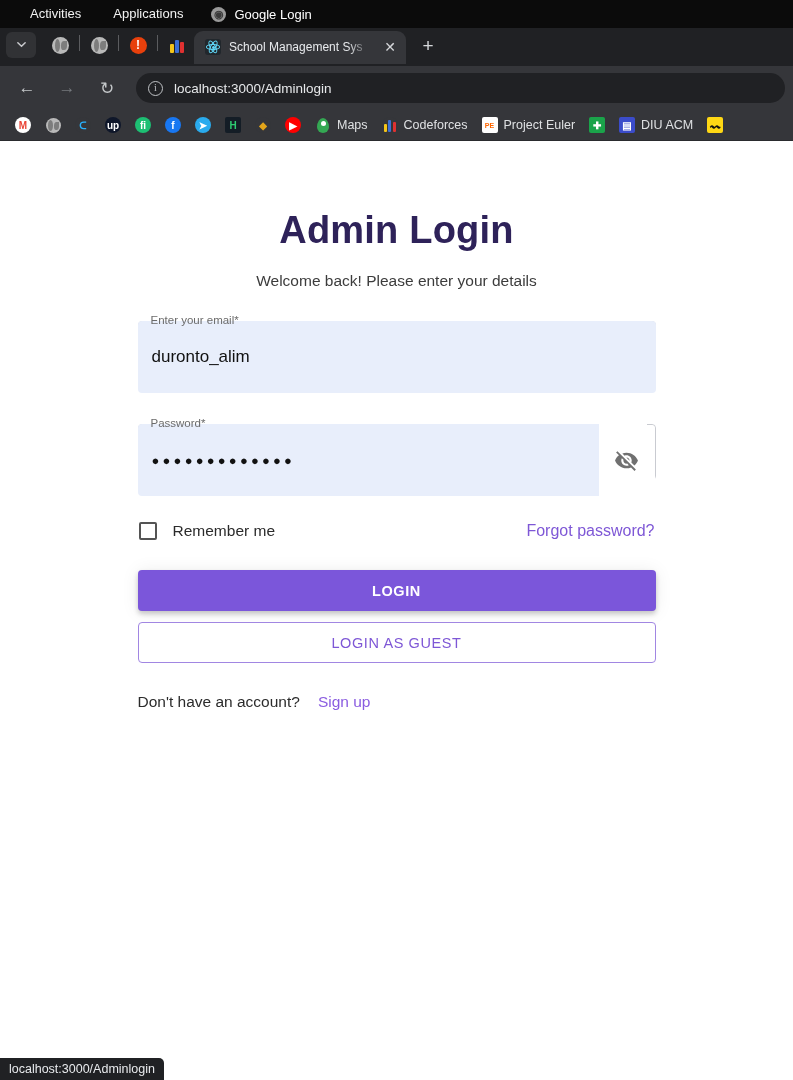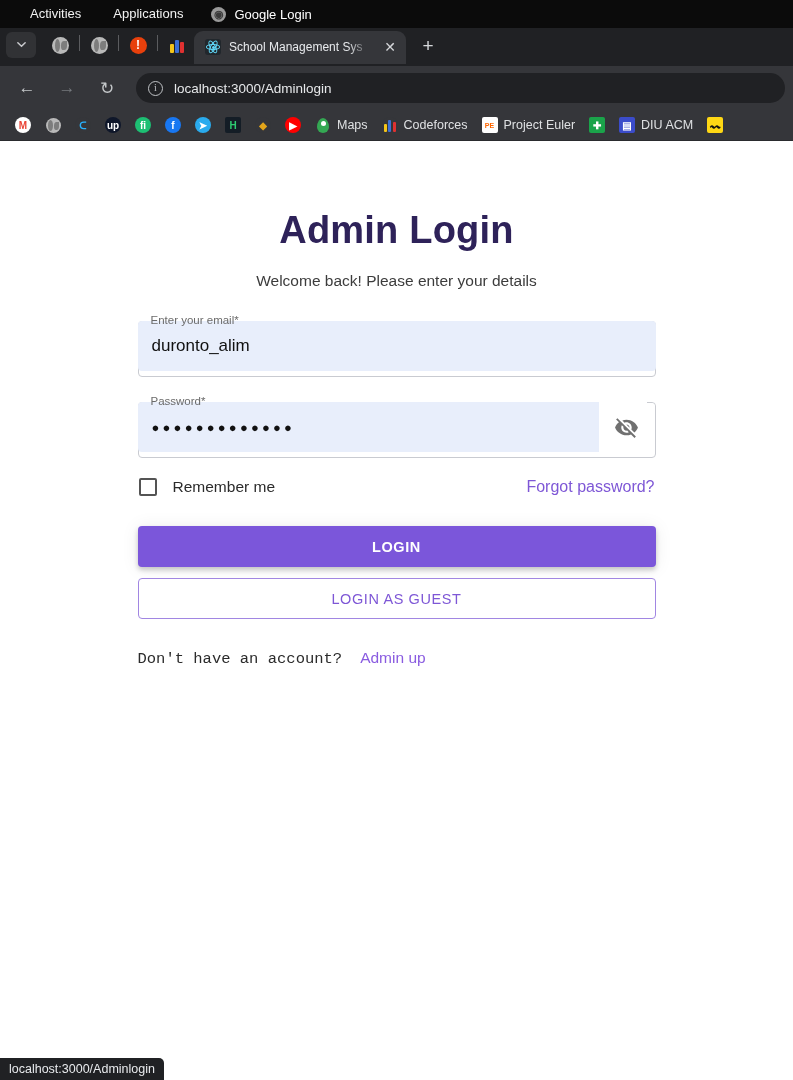--- a/index.html
+++ b/index.html
@@ -140,21 +140,21 @@
   .card { width: 518px; margin: 0 auto; padding-top: 68px; }
   .title {
     text-align: center; font-size: 38px; font-weight: bold;
     color: #2e2259; letter-spacing: 0.2px;
   }
   .subtitle {
     text-align: center; font-size: 15.5px; color: #3c3c3c; margin-top: 20px;
   }
 
   
-  .field { position: relative; margin-top: 31px; height: 50px; text-align: right; }
+  .field { position: relative; margin-top: 31px; height: 72px; text-align: right; }
   .field fieldset {
     position: absolute; inset: -5px 0 0 0; height: 61px;
     border: 1px solid #c9cbd1; border-radius: 4px;
     padding: 0 8px; pointer-events: none;
   }
   .field legend {
     font-size: 11.5px; color: transparent; padding: 0 5px; line-height: 11px;
     max-width: 1000px;
   }
   .field .flabel {
@@ -195,21 +195,21 @@
   }
   .btn-guest {
     margin-top: 11px; height: 41px; background: #fff; border-radius: 4px;
     border: 1px solid #a186e2; color: #7e57d6; font-size: 14.5px;
     letter-spacing: 0.6px;
     display: flex; align-items: center; justify-content: center;
   }
   .row-signup {
     margin-top: 30px; display: flex; align-items: baseline; gap: 18px;
   }
-  .signup-q { font-size: 15.5px; color: #2b2b2b; font-family: Liberation Mono, monospace; }
+  .signup-q { font-size: 15.5px; color: #2b2b2b; }
   .signup-a { font-size: 15.5px; color: #8a5ce0; }
 
   
   .statusbar {
     position: absolute; left: 0; bottom: 0; height: 22px;
     background: #202124; color: #e8eaed; font-size: 12.5px;
     display: flex; align-items: center; padding: 0 9px;
     border-radius: 0 5px 0 0;
   }
 </style>
@@ -418,19 +418,19 @@
         <span class="cb-label">Remember me</span>
       </div>
       <a class="forgot">Forgot password?</a>
     </div>
 
     <div class="btn-login">LOGIN</div>
     <div class="btn-guest">LOGIN AS GUEST</div>
 
     <div class="row-signup">
       <span class="signup-q">Don't have an account?</span>
-      <a class="signup-a">Admin up</a>
+      <a class="signup-a">Sign up</a>
     </div>
 
   </div>
 </div>
 
 <div class="statusbar">localhost:3000/Adminlogin</div>
 
 </body></html>

